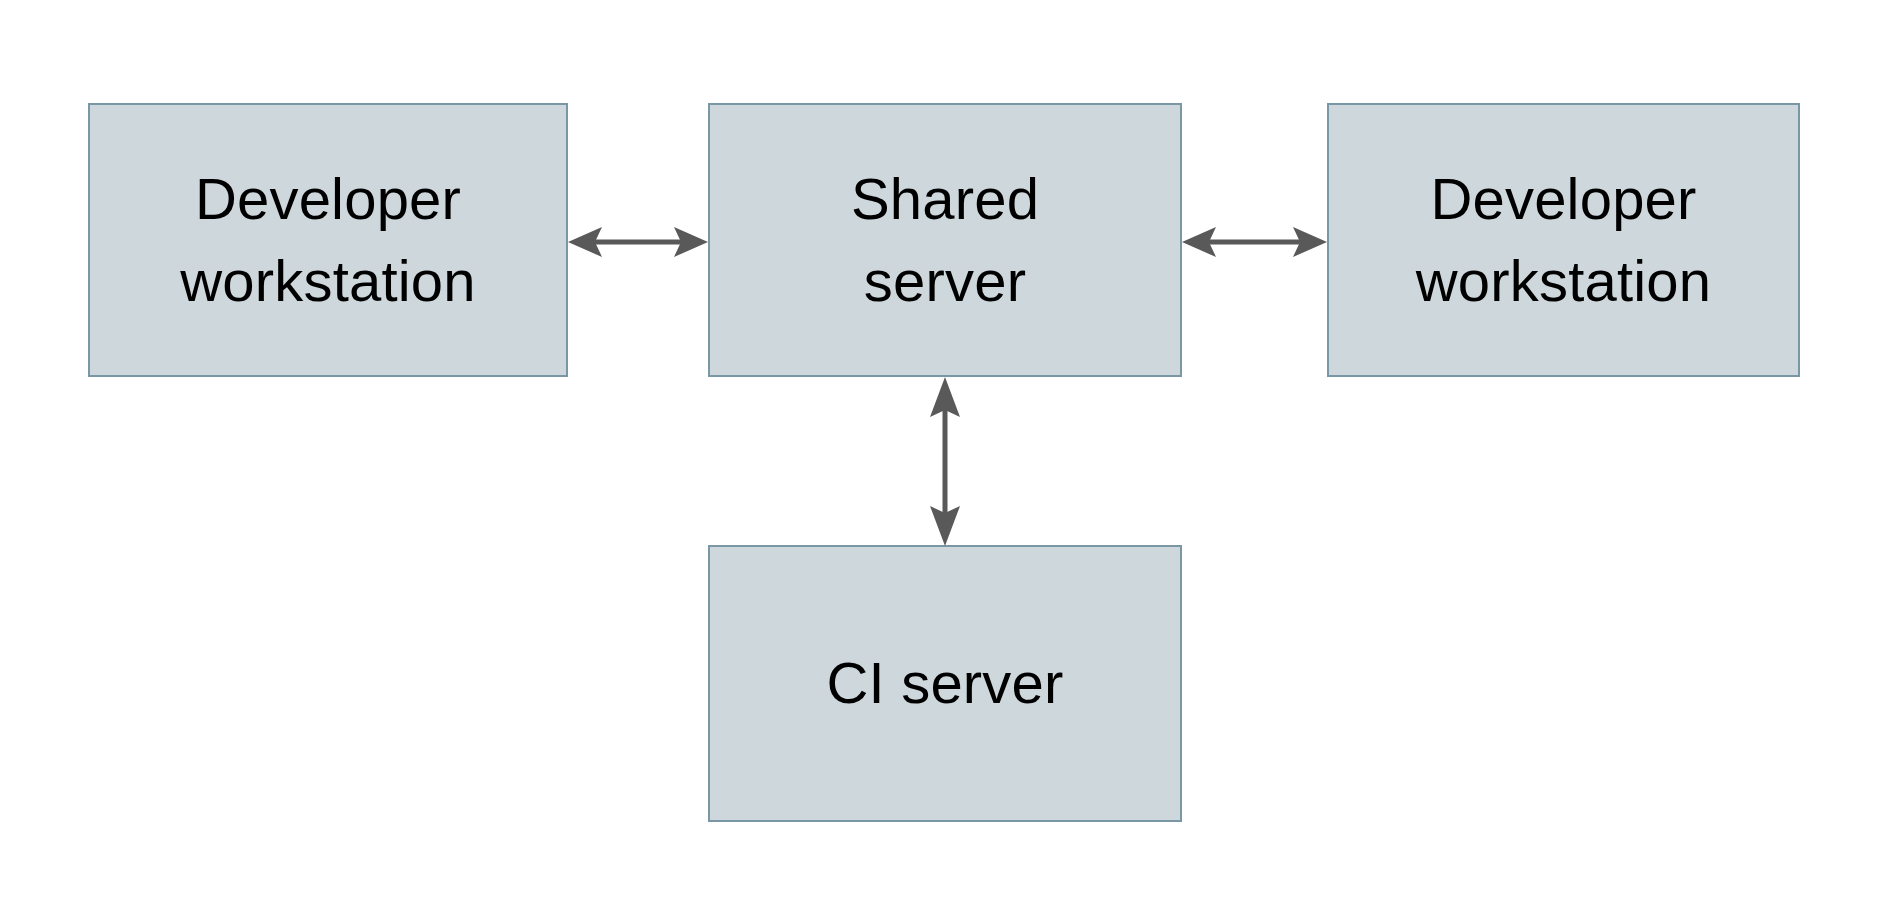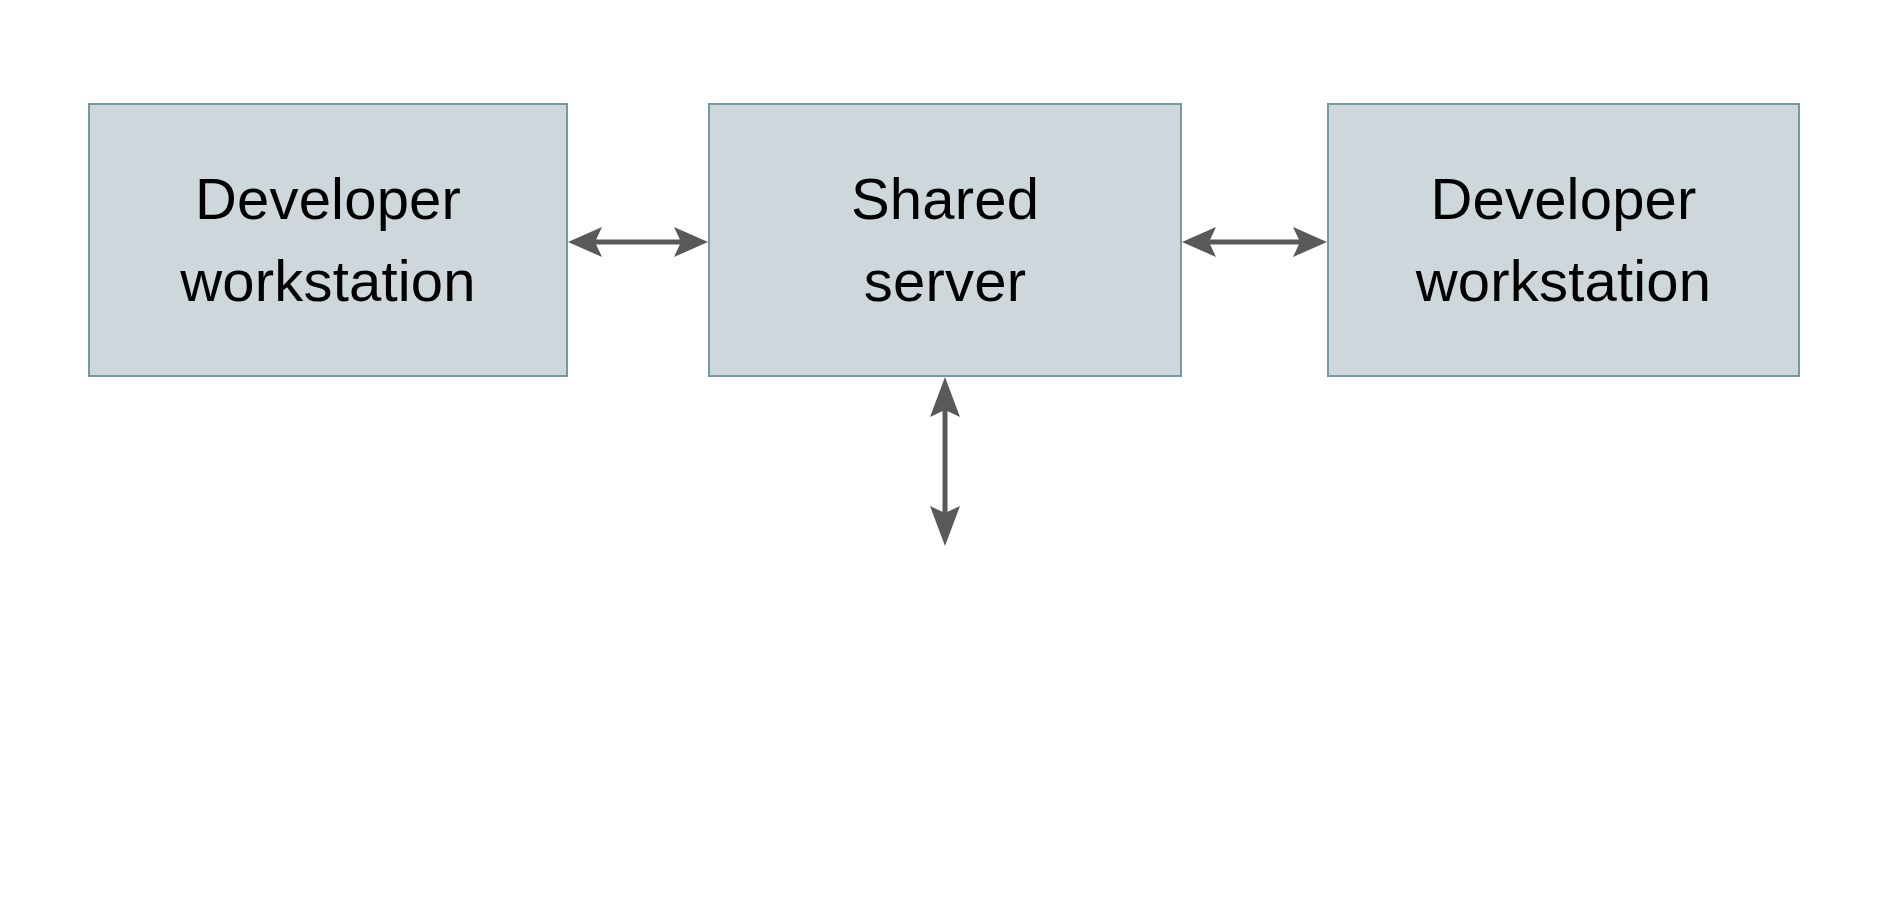--- a/index.html
+++ b/index.html
@@ -62,20 +62,23 @@
   <div class="node" id="node-cache">
     <span class="node-label">Shared
 server</span>
   </div>
 
   <div class="node" id="node-dev-right">
     <span class="node-label">Developer
 workstation</span>
   </div>
 
+  <div class="node" id="node-ci">
+    <span class="node-label">CI server</span>
+  </div>
 
   <div class="edge" style="left:568px; top:212px; width:140px; height:60px;">
     <svg width="140" height="60" viewBox="0 0 140 60">
       <path d="M 0 30 L 34 15 L 27 30 L 34 45 Z" fill="#595959"></path>
       <path d="M 140 30 L 106 15 L 113 30 L 106 45 Z" fill="#595959"></path>
       <rect x="27" y="27.5" width="86" height="5" fill="#595959"></rect>
     </svg>
   </div>
 
   <div class="edge" style="left:1182px; top:212px; width:145px; height:60px;">

